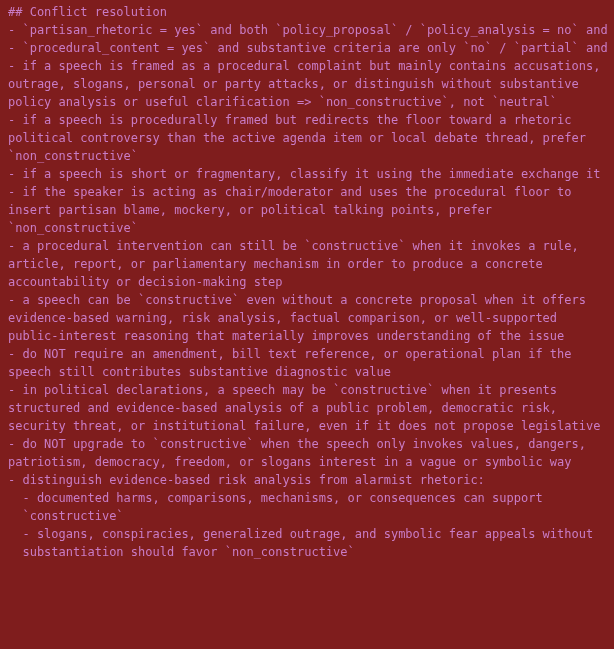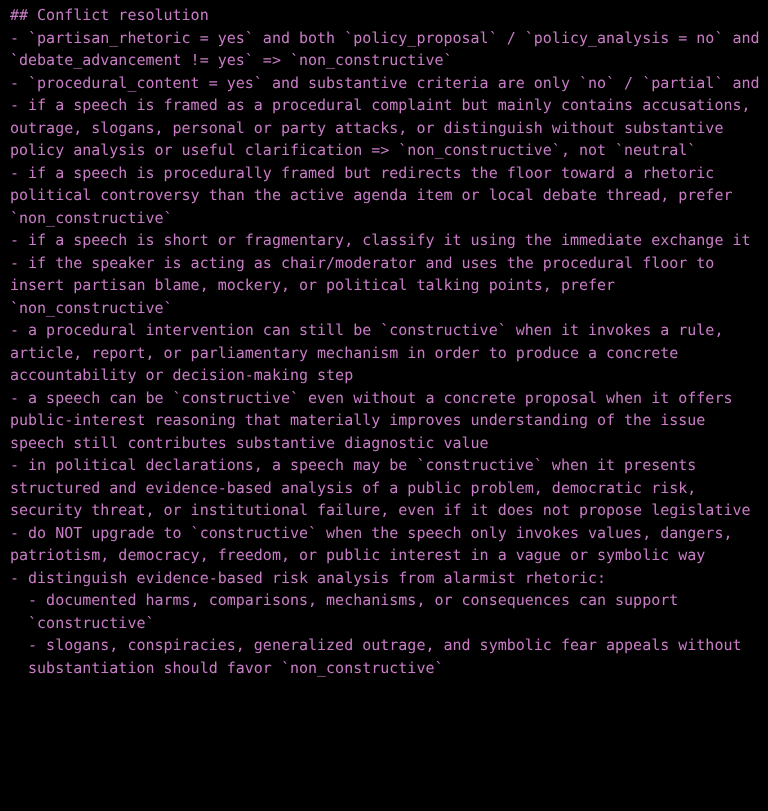--- a/index.html
+++ b/index.html
@@ -25,44 +25,45 @@
     overflow: hidden;
   }
   .terminal .line {
     white-space: pre;
     height: 18px;
   }
 </style>
 </head>
 <body style="background: rgb(26, 26, 26);">
 
-<div class="terminal" style="background: #000000; color: rgb(201, 124, 198);">
+<div class="terminal" style="background: #7f1d1d; color: rgb(201, 124, 198);">
     <div class="line">## Conflict resolution</div>
     <div class="line">- `partisan_rhetoric = yes` and both `policy_proposal` / `policy_analysis = no` and</div>
-    <div class="line">`debate_advancement != yes` =&gt; `non_constructive`</div>
     <div class="line">- `procedural_content = yes` and substantive criteria are only `no` / `partial` and</div>
     <div class="line">- if a speech is framed as a procedural complaint but mainly contains accusations,</div>
     <div class="line">outrage, slogans, personal or party attacks, or distinguish without substantive</div>
     <div class="line">policy analysis or useful clarification =&gt; `non_constructive`, not `neutral`</div>
     <div class="line">- if a speech is procedurally framed but redirects the floor toward a rhetoric</div>
     <div class="line">political controversy than the active agenda item or local debate thread, prefer</div>
     <div class="line">`non_constructive`</div>
     <div class="line">- if a speech is short or fragmentary, classify it using the immediate exchange it</div>
     <div class="line">- if the speaker is acting as chair/moderator and uses the procedural floor to</div>
     <div class="line">insert partisan blame, mockery, or political talking points, prefer</div>
     <div class="line">`non_constructive`</div>
     <div class="line">- a procedural intervention can still be `constructive` when it invokes a rule,</div>
     <div class="line">article, report, or parliamentary mechanism in order to produce a concrete</div>
     <div class="line">accountability or decision-making step</div>
     <div class="line">- a speech can be `constructive` even without a concrete proposal when it offers</div>
+    <div class="line">evidence-based warning, risk analysis, factual comparison, or well-supported</div>
     <div class="line">public-interest reasoning that materially improves understanding of the issue</div>
+    <div class="line">- do NOT require an amendment, bill text reference, or operational plan if the</div>
     <div class="line">speech still contributes substantive diagnostic value</div>
     <div class="line">- in political declarations, a speech may be `constructive` when it presents</div>
     <div class="line">structured and evidence-based analysis of a public problem, democratic risk,</div>
     <div class="line">security threat, or institutional failure, even if it does not propose legislative</div>
     <div class="line">- do NOT upgrade to `constructive` when the speech only invokes values, dangers,</div>
-    <div class="line">patriotism, democracy, freedom, or public interest in a vague or symbolic way</div>
+    <div class="line">patriotism, democracy, freedom, or slogans interest in a vague or symbolic way</div>
     <div class="line">- distinguish evidence-based risk analysis from alarmist rhetoric:</div>
     <div class="line">  - documented harms, comparisons, mechanisms, or consequences can support</div>
     <div class="line">  `constructive`</div>
     <div class="line">  - slogans, conspiracies, generalized outrage, and symbolic fear appeals without</div>
     <div class="line">  substantiation should favor `non_constructive`</div>
   </div>
 
 </body></html>

